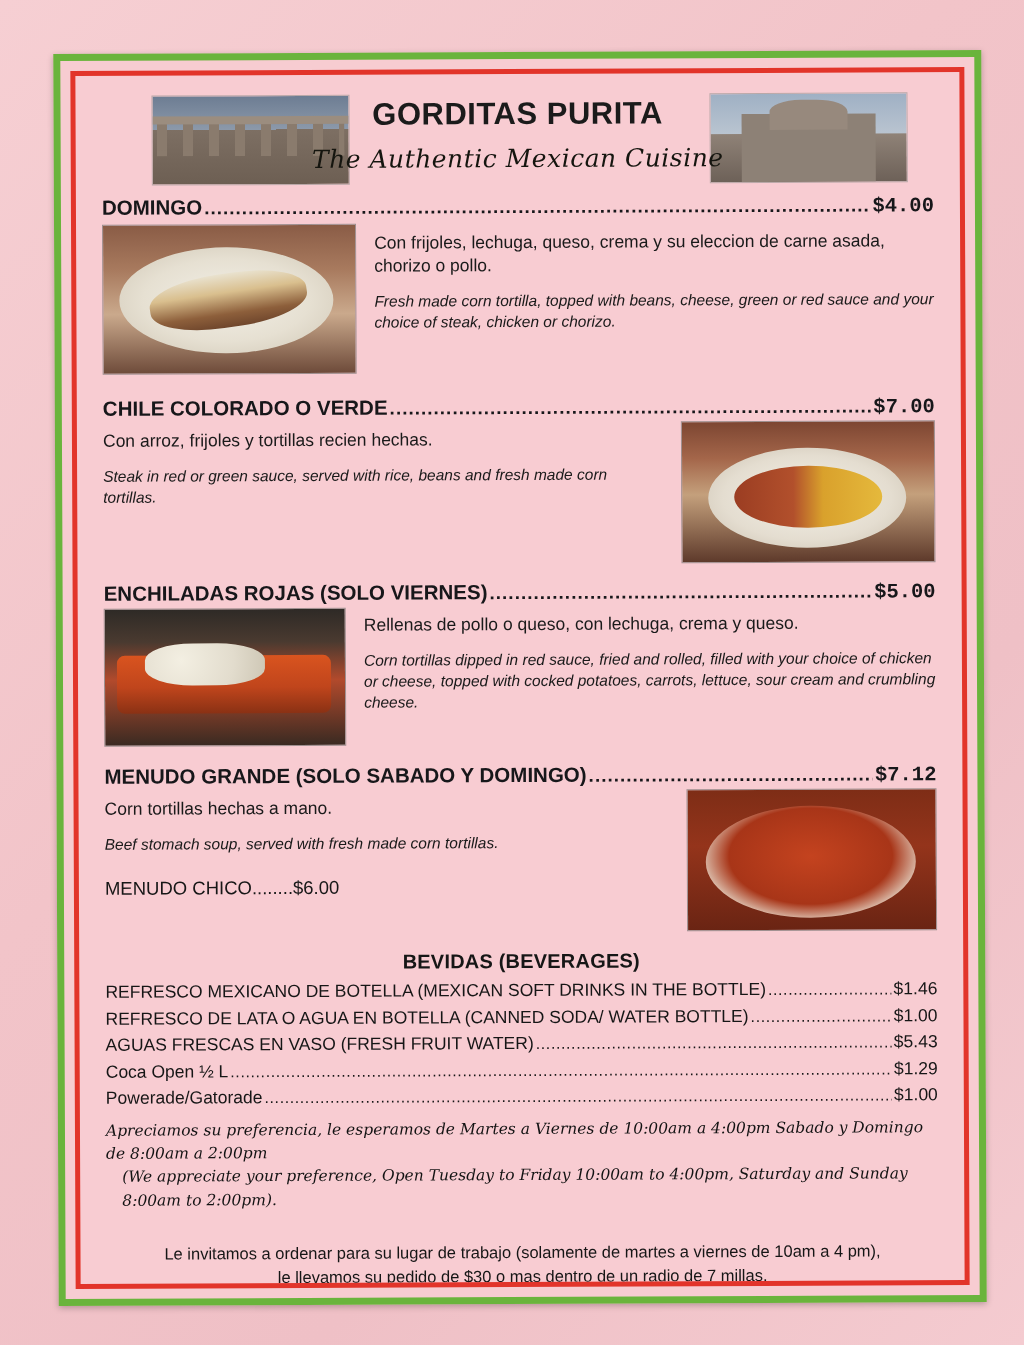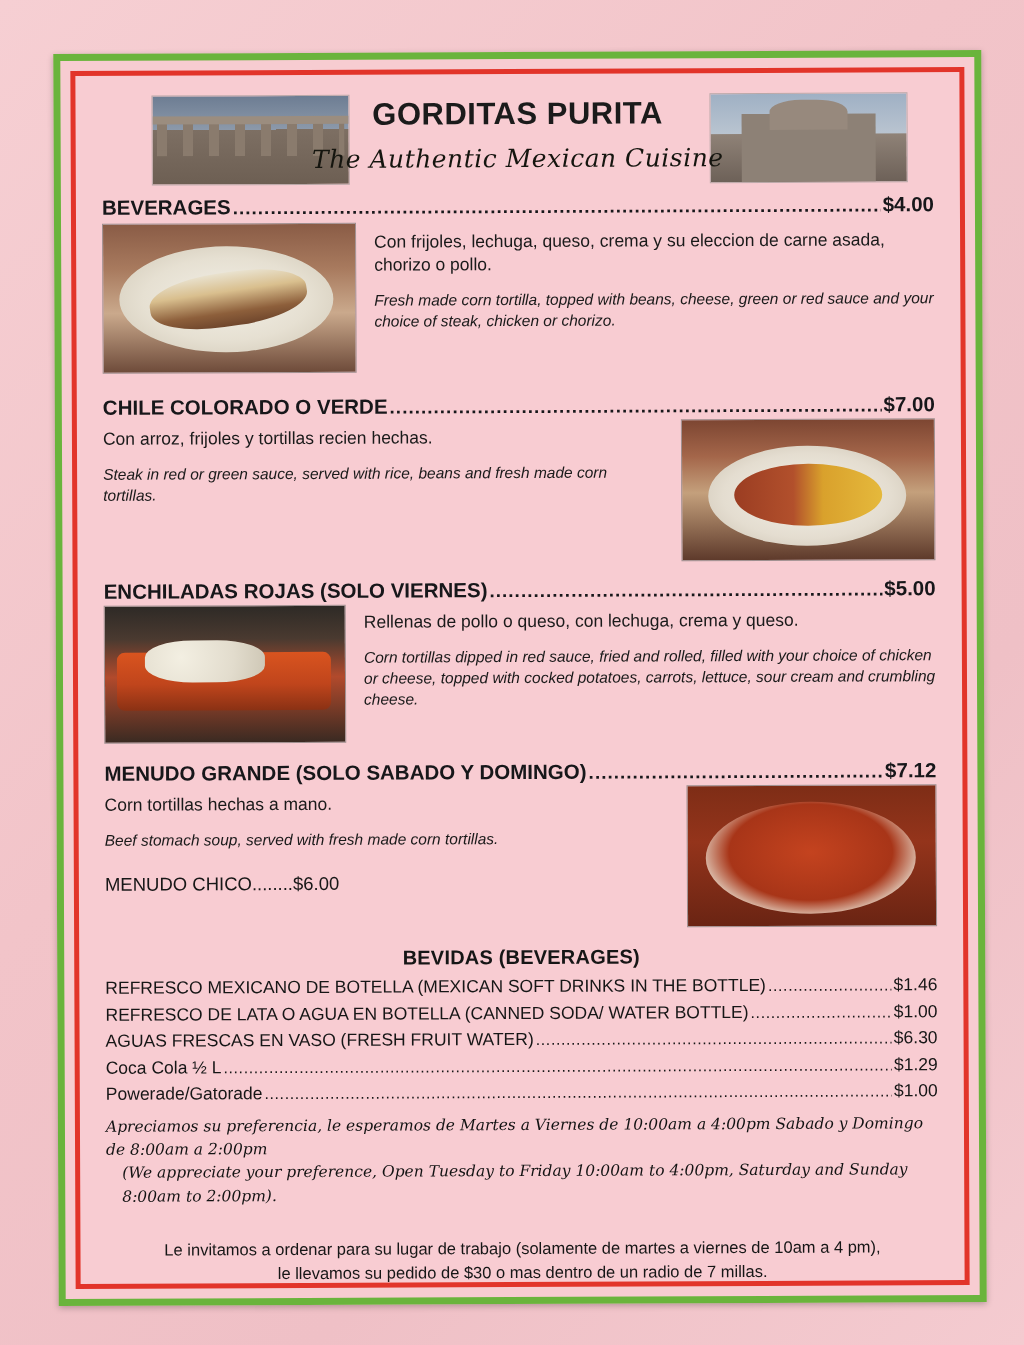--- a/index.html
+++ b/index.html
@@ -146,20 +146,21 @@
     font-weight: bold;
     letter-spacing: 1px;
     color: #17171a;
     margin: 0 2px;
     font-size: 19px;
   }
   .price {
     flex: 0 0 auto;
     font-weight: bold;
     font-size: 20.5px;
+    font-family: Liberation Mono, monospace;
   }
   .desc-es {
     font-size: 17.5px;
     color: #1a1a1a;
     line-height: 1.32;
     margin-top: 6px;
   }
   .desc-en {
     font-size: 15.5px;
     font-style: italic;
@@ -328,21 +329,21 @@
         <div class="hdr-title-wrap">
           <div class="restaurant-name">GORDITAS PURITA</div>
           <div class="tagline">The Authentic Mexican Cuisine</div>
         </div>
       </div>
 
       <div class="arrow-mark">↖</div>
 
       <div class="item">
         <div class="item-title-row">
-          <span class="item-title">BEVERAGES</span>
+          <span class="item-title">DOMINGO</span>
           <span class="dots">........................................................................................................................................................................</span>
           <span class="price">$4.00</span>
         </div>
         <div class="row1">
           <div class="photo photo-huarache"></div>
           <div class="text1">
             <div class="desc-es">Con frijoles, lechuga, queso, crema y su eleccion de carne asada, chorizo o pollo.</div>
             <div class="desc-en">Fresh made corn tortilla, topped with beans, cheese, green or red sauce and your choice of steak, chicken or chorizo.</div>
           </div>
         </div>
@@ -402,24 +403,24 @@
           <span class="bev-price">$1.46</span>
         </div>
         <div class="bev-line">
           <span class="bev-name">REFRESCO DE LATA O AGUA EN BOTELLA (CANNED SODA/ WATER BOTTLE)</span>
           <span class="bev-dots">........................................................................................................................................................................</span>
           <span class="bev-price">$1.00</span>
         </div>
         <div class="bev-line">
           <span class="bev-name">AGUAS FRESCAS EN VASO (FRESH FRUIT WATER)</span>
           <span class="bev-dots">........................................................................................................................................................................</span>
-          <span class="bev-price">$6.30</span>
+          <span class="bev-price">$5.43</span>
         </div>
         <div class="bev-line">
-          <span class="bev-name">Coca Cola ½ L </span>
+          <span class="bev-name">Coca Open ½ L </span>
           <span class="bev-dots">........................................................................................................................................................................</span>
           <span class="bev-price">$1.29</span>
         </div>
         <div class="bev-line">
           <span class="bev-name">Powerade/Gatorade </span>
           <span class="bev-dots">........................................................................................................................................................................</span>
           <span class="bev-price">$1.00</span>
         </div>
       </div>
 

